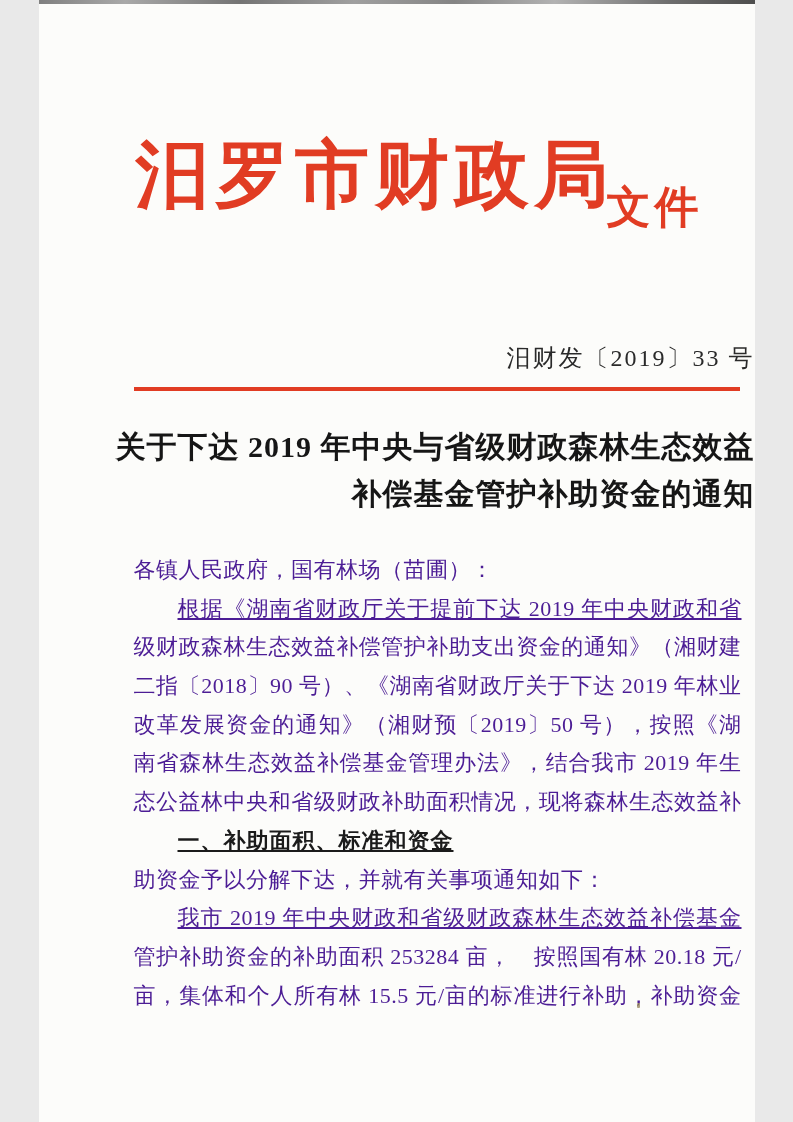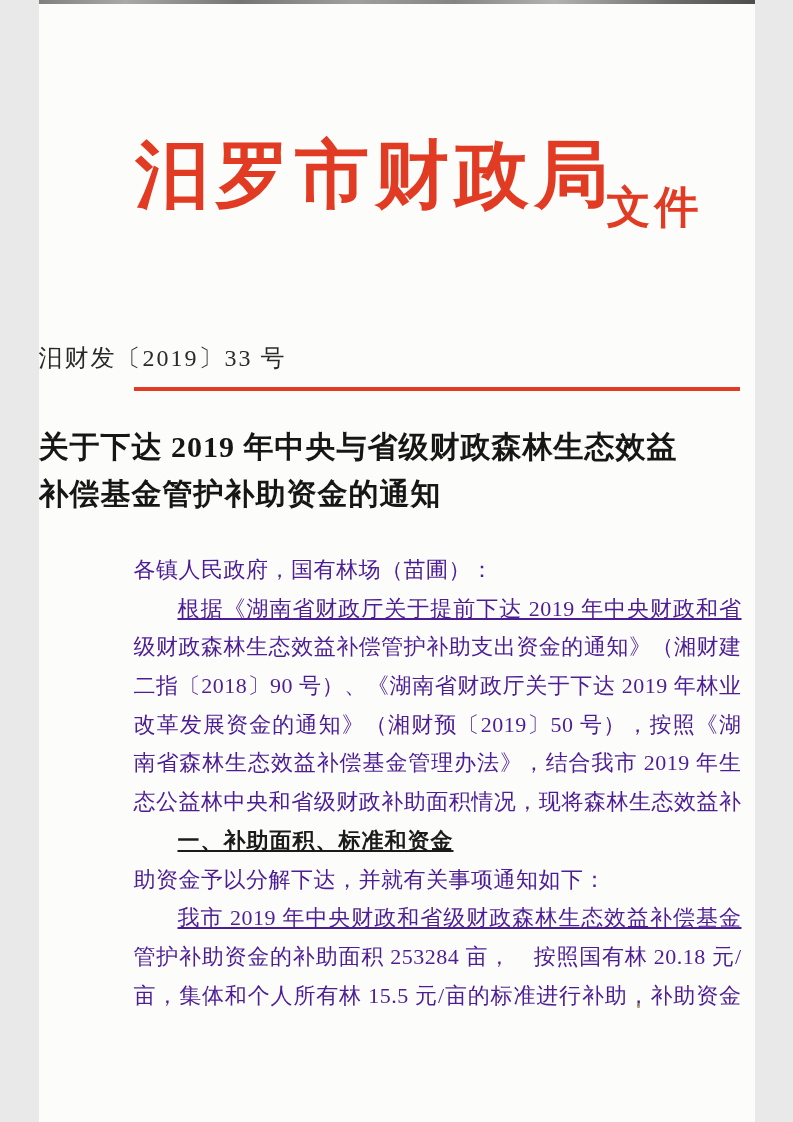--- a/index.html
+++ b/index.html
@@ -23,29 +23,29 @@
   }
   .agency-1 { top:130px; }
   .agency-2 { top:220px; }
   .doc-type {
     position:absolute; left:568px; top:163px; height:90px; line-height:90px;
     font-size:44px; font-weight:bold; color:var(--accent);
     letter-spacing:4px; white-space:nowrap;
   }
   .doc-number {
     position:absolute; top:341px; left:0; width:100%; height:34px; line-height:34px;
-    text-align:left; font-size:24px; letter-spacing:2px; color:#2a2a2a;
+    text-align:right; font-size:24px; letter-spacing:2px; color:#2a2a2a;
   }
   .red-rule {
     position:absolute; top:387px; left:95px; width:606px; height:4px;
     background:var(--accent);
   }
   .doc-title {
     position:absolute; top:423px; left:0; width:100%;
-    text-align:left; font-size:30px; font-weight:bold;
+    text-align:right; font-size:30px; font-weight:bold;
     line-height:47px; letter-spacing:1px; color:#161616;
   }
   .body-text {
     position:absolute; top:551px; left:95px; width:608px;
   }
   .bl {
     height:38.7px; line-height:38.7px; font-size:22px;
     letter-spacing:.5px; white-space:nowrap; color:#4c1d95;
   }
   .bl.j { white-space:normal; text-align:justify; text-align-last:justify; }

